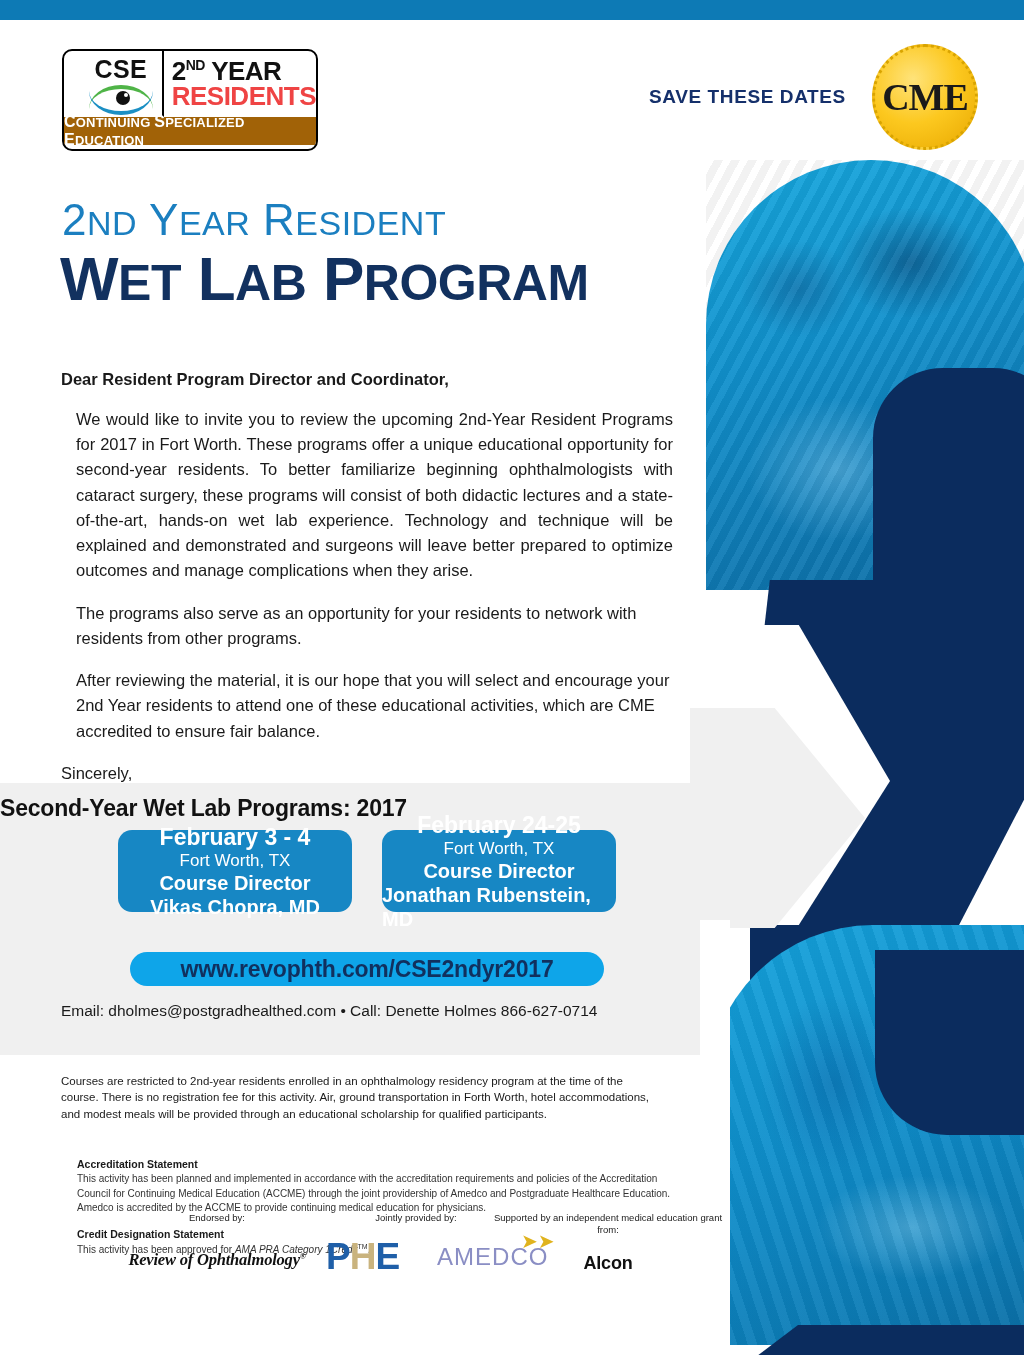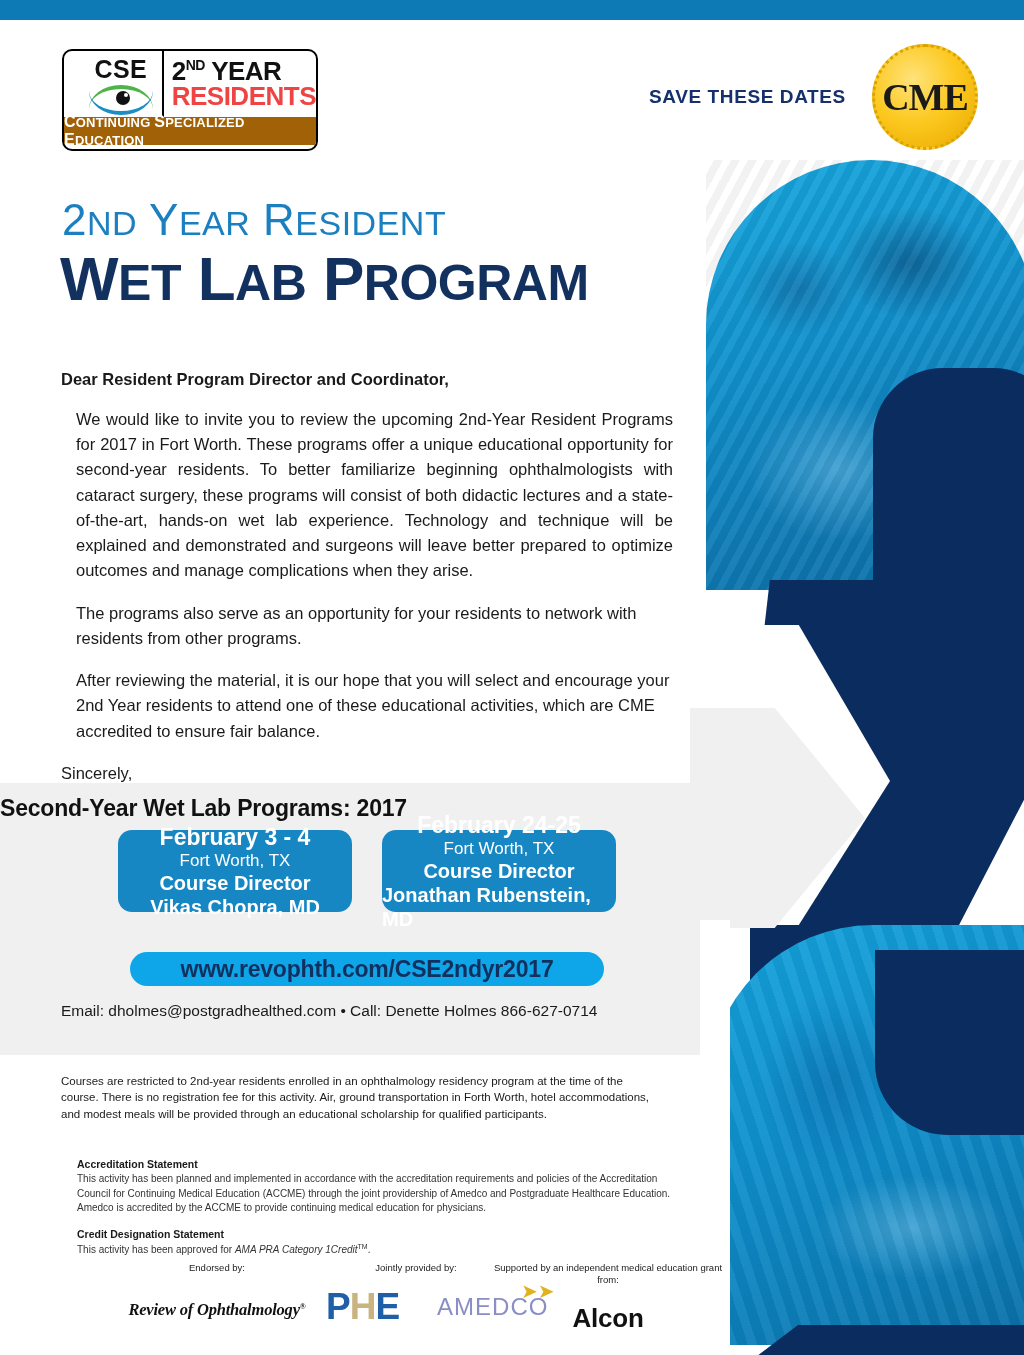--- a/index.html
+++ b/index.html
@@ -159,34 +159,34 @@
   
   .restrict{position:absolute;left:61px;top:1073px;width:600px;font-size:11.5px;line-height:1.42;}
   .acc{position:absolute;left:77px;top:1158px;width:600px;}
   .acc h4{margin:0 0 2px 0;font-size:10.5px;font-weight:bold;}
   .acc p{margin:0 0 12px 0;font-size:10px;line-height:1.45;color:#333;}
   .acc p.last{margin-bottom:0;}
   .acc em{font-style:italic;}
   .acc sup{font-size:7px;}
 
   
-  .footer{position:absolute;left:61px;top:1262px;width:620px;height:90px;}
+  .footer{position:absolute;left:61px;top:1212px;width:620px;height:90px;}
   .fcol{position:absolute;text-align:center;}
   .fcap{font-size:9.5px;color:#222;line-height:1.3;}
   .rev-oph{
     font-family:"Liberation Serif","DejaVu Serif",serif;font-style:italic;font-weight:bold;
     font-size:16.5px;color:#111;letter-spacing:-.2px;
   }
   .rev-oph sup{font-size:8px;}
   .phe{font-size:37px;font-weight:bold;letter-spacing:-1px;line-height:1;}
   .phe .p{color:#1f5fa8;} .phe .h{color:#c9b37e;} .phe .e{color:#1f5fa8;}
   .amedco{position:relative;display:inline-block;}
   .amedco .word{font-size:24px;color:#8a8ec4;letter-spacing:1px;font-weight:400;line-height:1;}
   .amedco .bird{position:absolute;right:-6px;top:-14px;font-size:20px;color:#e0b31e;line-height:1;}
-  .alcon{font-size:26px;font-weight:bold;color:#111;letter-spacing:-.2px;}
+  .alcon{font-size:18px;font-weight:bold;color:#111;letter-spacing:-.2px;}
 </style>
 </head>
 <body>
 
 <div class="top-bar"></div>
 
 <div class="hero">
   <div class="hero-photo"></div>
   <div class="hero-navy-top"></div>
   <div class="hero-navy-diag"></div>

